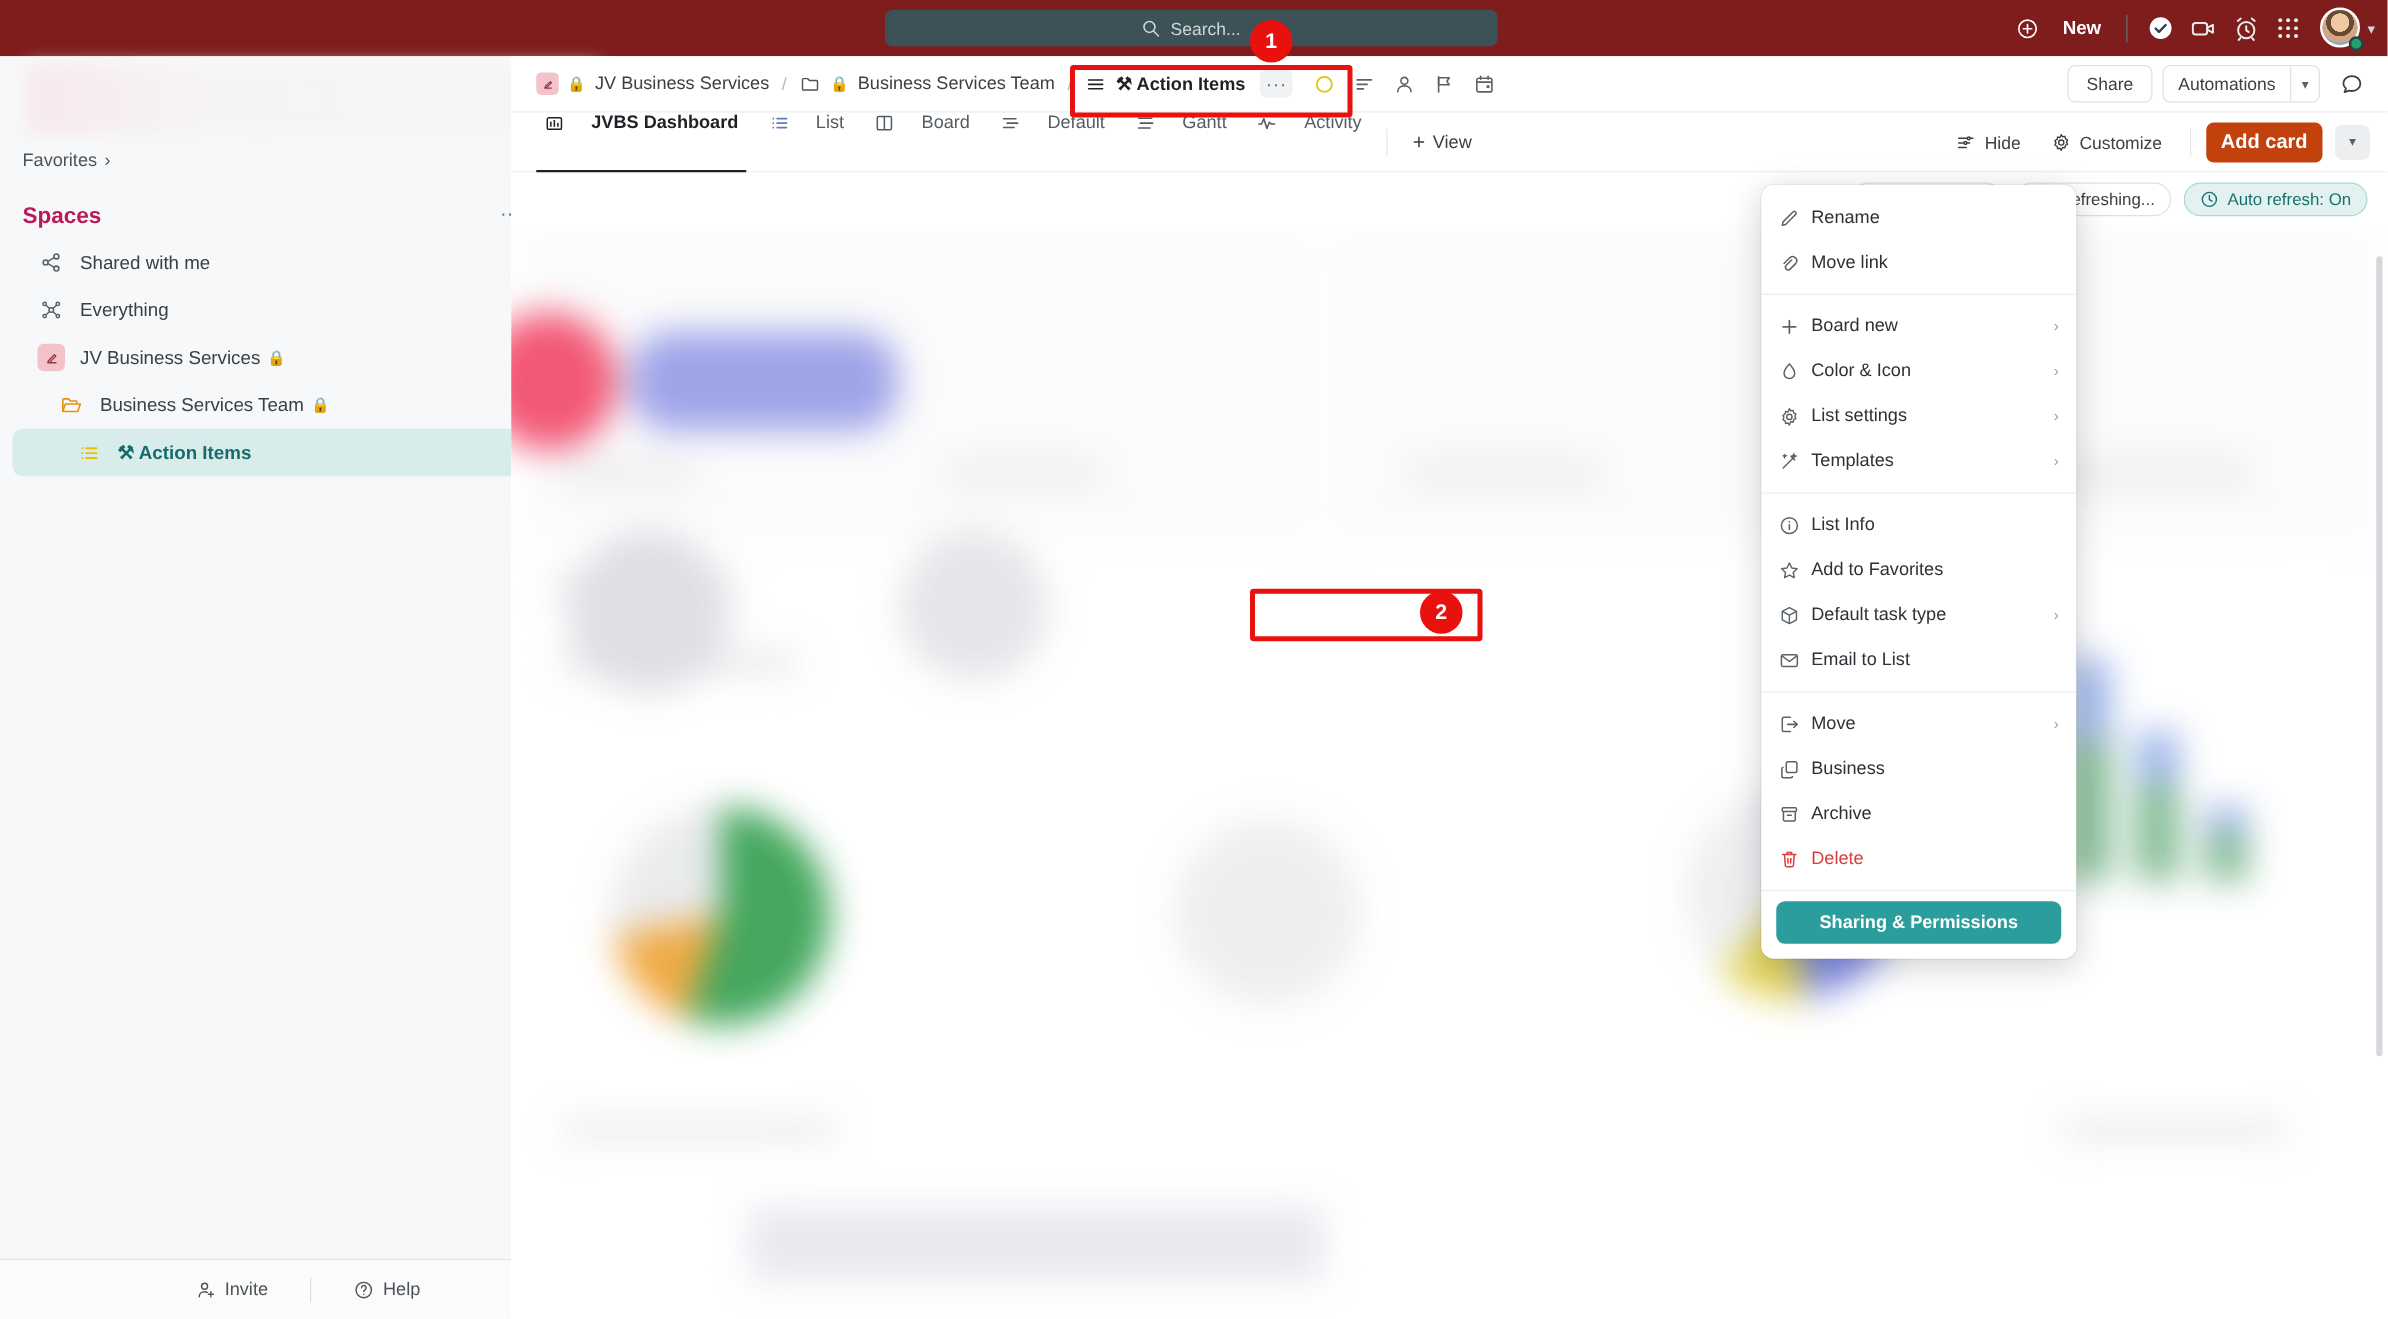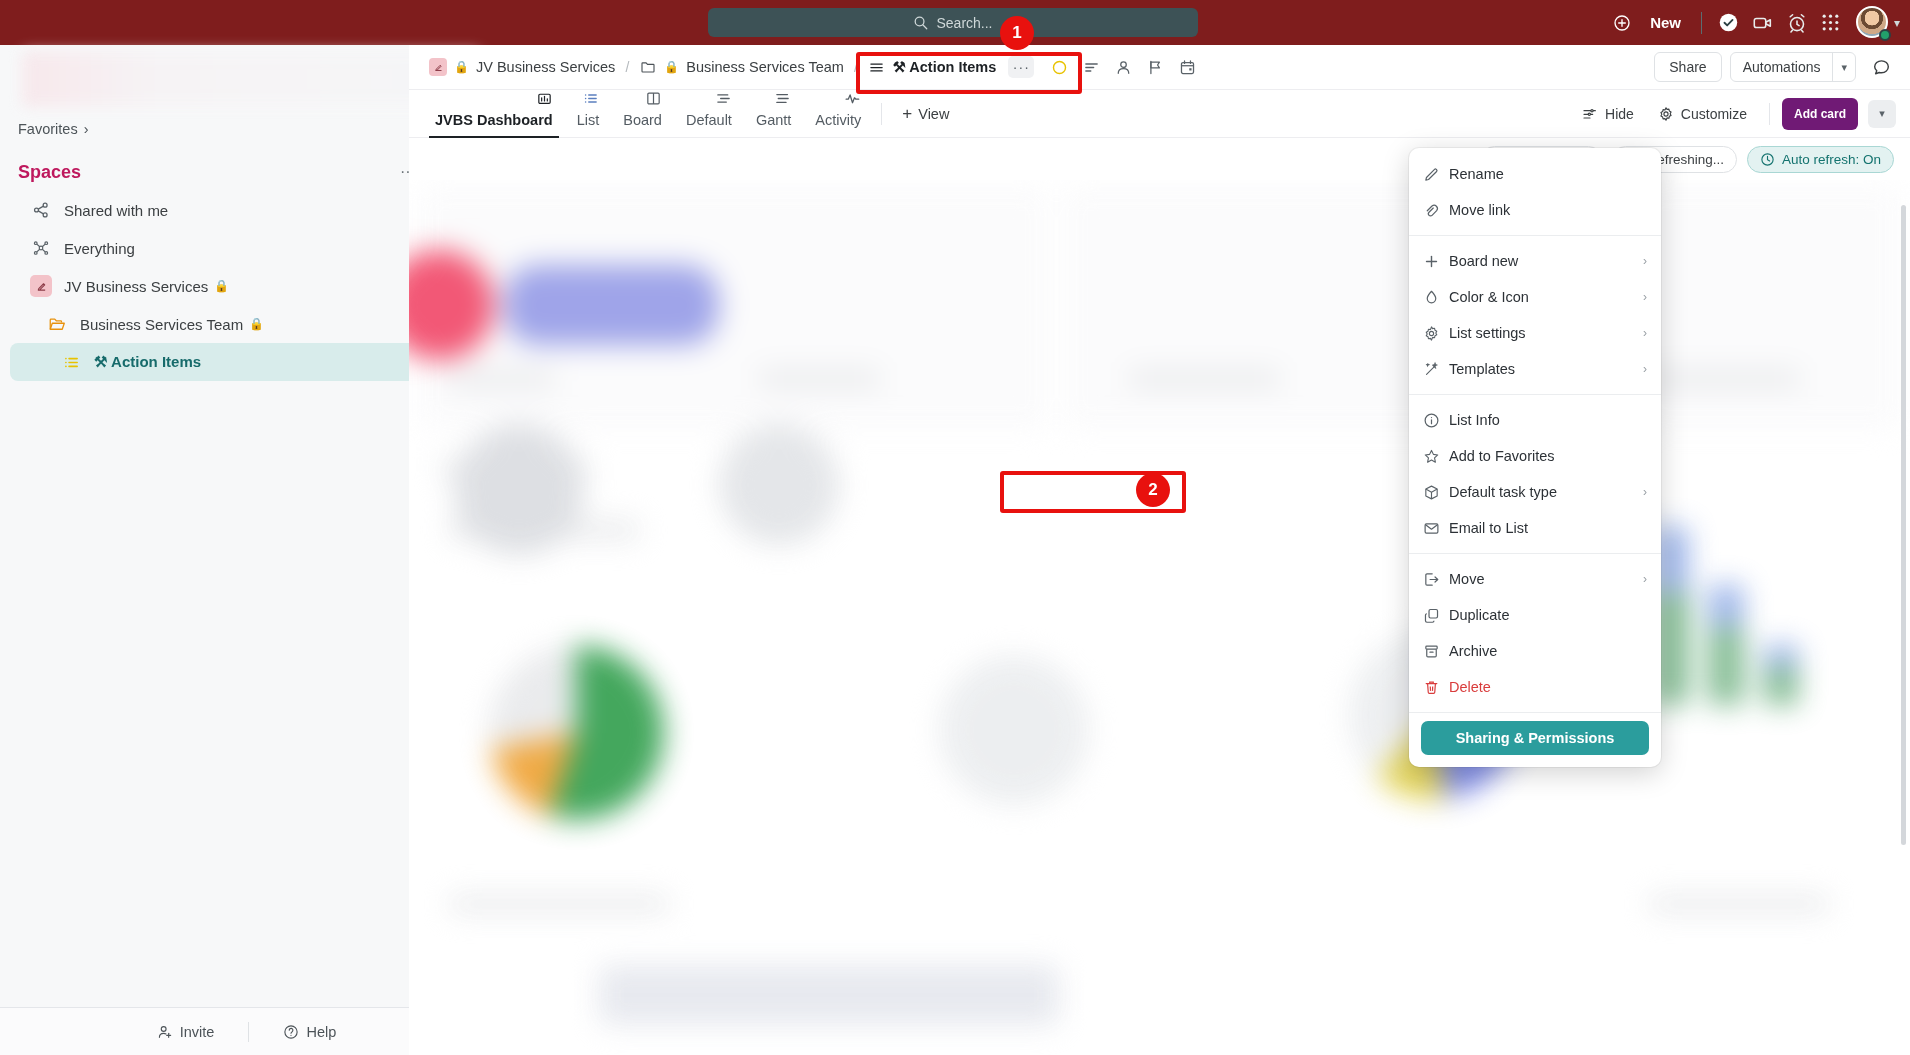--- a/index.html
+++ b/index.html
@@ -112,32 +112,32 @@
   .btn-split { display:flex; align-items:stretch; border:1px solid #dfe2e5; border-radius:6px;
     overflow:hidden; height:30px; background:#fff; }
   .btn-split .p { padding:0 12px; display:flex; align-items:center; font-size:14px;
     color:#3c4043; cursor:pointer; }
   .btn-split .c { padding:0 8px; display:flex; align-items:center; border-left:1px solid #dfe2e5;
     color:#5a6268; font-size:11px; cursor:pointer; }
 
   
   #tabbar { position:absolute; left:0; top:45px; width:1501px; height:48px;
     display:flex; align-items:center; padding:0 14px; border-bottom:1px solid #ededf0; }
-  .tab { display:flex; align-items:flex-end; gap:5px; height:48px; padding:0 12px;
-    font-size:14.5px; color:#545c63; cursor:pointer; white-space:nowrap; position:relative;flex-direction:column; }
+  .tab { display:flex; align-items:flex-start; gap:21px; height:48px; padding:0 12px;
+    font-size:14.5px; color:#545c63; cursor:pointer; white-space:nowrap; position:relative; }
   .tab.active { color:#1d2125; font-weight:600; }
   .tab.active:after { content:""; position:absolute; left:6px; right:6px; bottom:0;
     height:2px; background:#1d2125; }
   .tab-divider { width:1px; height:22px; background:#e4e6ea; margin:0 8px; }
   .tab-add { display:flex; align-items:center; gap:6px; padding:0 12px; font-size:14.5px;
     color:#3c4043; cursor:pointer; }
   .tb-right2 { margin-left:auto; display:flex; align-items:center; gap:4px; }
   .tb-flat { display:flex; align-items:center; gap:7px; padding:6px 10px; font-size:14px;
     color:#3c4043; cursor:pointer; border-radius:6px; }
-  .btn-teal { height:28px; padding:16px 12px; background:#701a75; color:#fff; font-size:12px;
+  .btn-teal { height:28px; padding:16px 12px; background:#c2410c; color:#fff; font-size:16px;
     font-weight:700; border-radius:6px; display:flex; align-items:center; cursor:pointer; }
   .btn-teal-chev { width:28px; height:28px; background:#eceef0; border-radius:6px;
     display:flex; align-items:center; justify-content:center; color:#5a6268;
     font-size:11px; margin-left:6px; cursor:pointer; }
 
   
   #dash-strip { position:absolute; left:0; top:93px; width:1501px; height:42px;
     display:flex; align-items:center; justify-content:flex-end; padding-right:16px; gap:10px;
     background:#fff; z-index:3;}
   .pill { height:27px; padding:0 12px; border:1px solid #dfe2e5; border-radius:14px;
@@ -772,21 +772,21 @@
       <span class="mi-chev">›</span>
     </div>
 
     <div class="mi">
       <span class="mi-ico">
         <svg width="17" height="17" viewBox="0 0 24 24" fill="none" stroke="#5a6268" stroke-width="1.7">
           <rect x="8.5" y="3.5" width="12" height="12" rx="2"></rect>
           <path d="M15.5 19.5a2 2 0 01-2 2h-8a2 2 0 01-2-2v-8a2 2 0 012-2" stroke-linejoin="round"></path>
         </svg>
       </span>
-      <span class="mi-lbl">Duplicate</span>
+      <span class="mi-lbl">Business</span>
     </div>
 
     <div class="mi">
       <span class="mi-ico">
         <svg width="17" height="17" viewBox="0 0 24 24" fill="none" stroke="#5a6268" stroke-width="1.7">
           <rect x="4" y="4.5" width="16" height="4.2" rx="1.2"></rect>
           <path d="M5.3 8.7v9.2a1.6 1.6 0 001.6 1.6h10.2a1.6 1.6 0 001.6-1.6V8.7" stroke-linejoin="round"></path>
           <line x1="9.8" y1="13" x2="14.2" y2="13" stroke-linecap="round"></line>
         </svg>
       </span>

